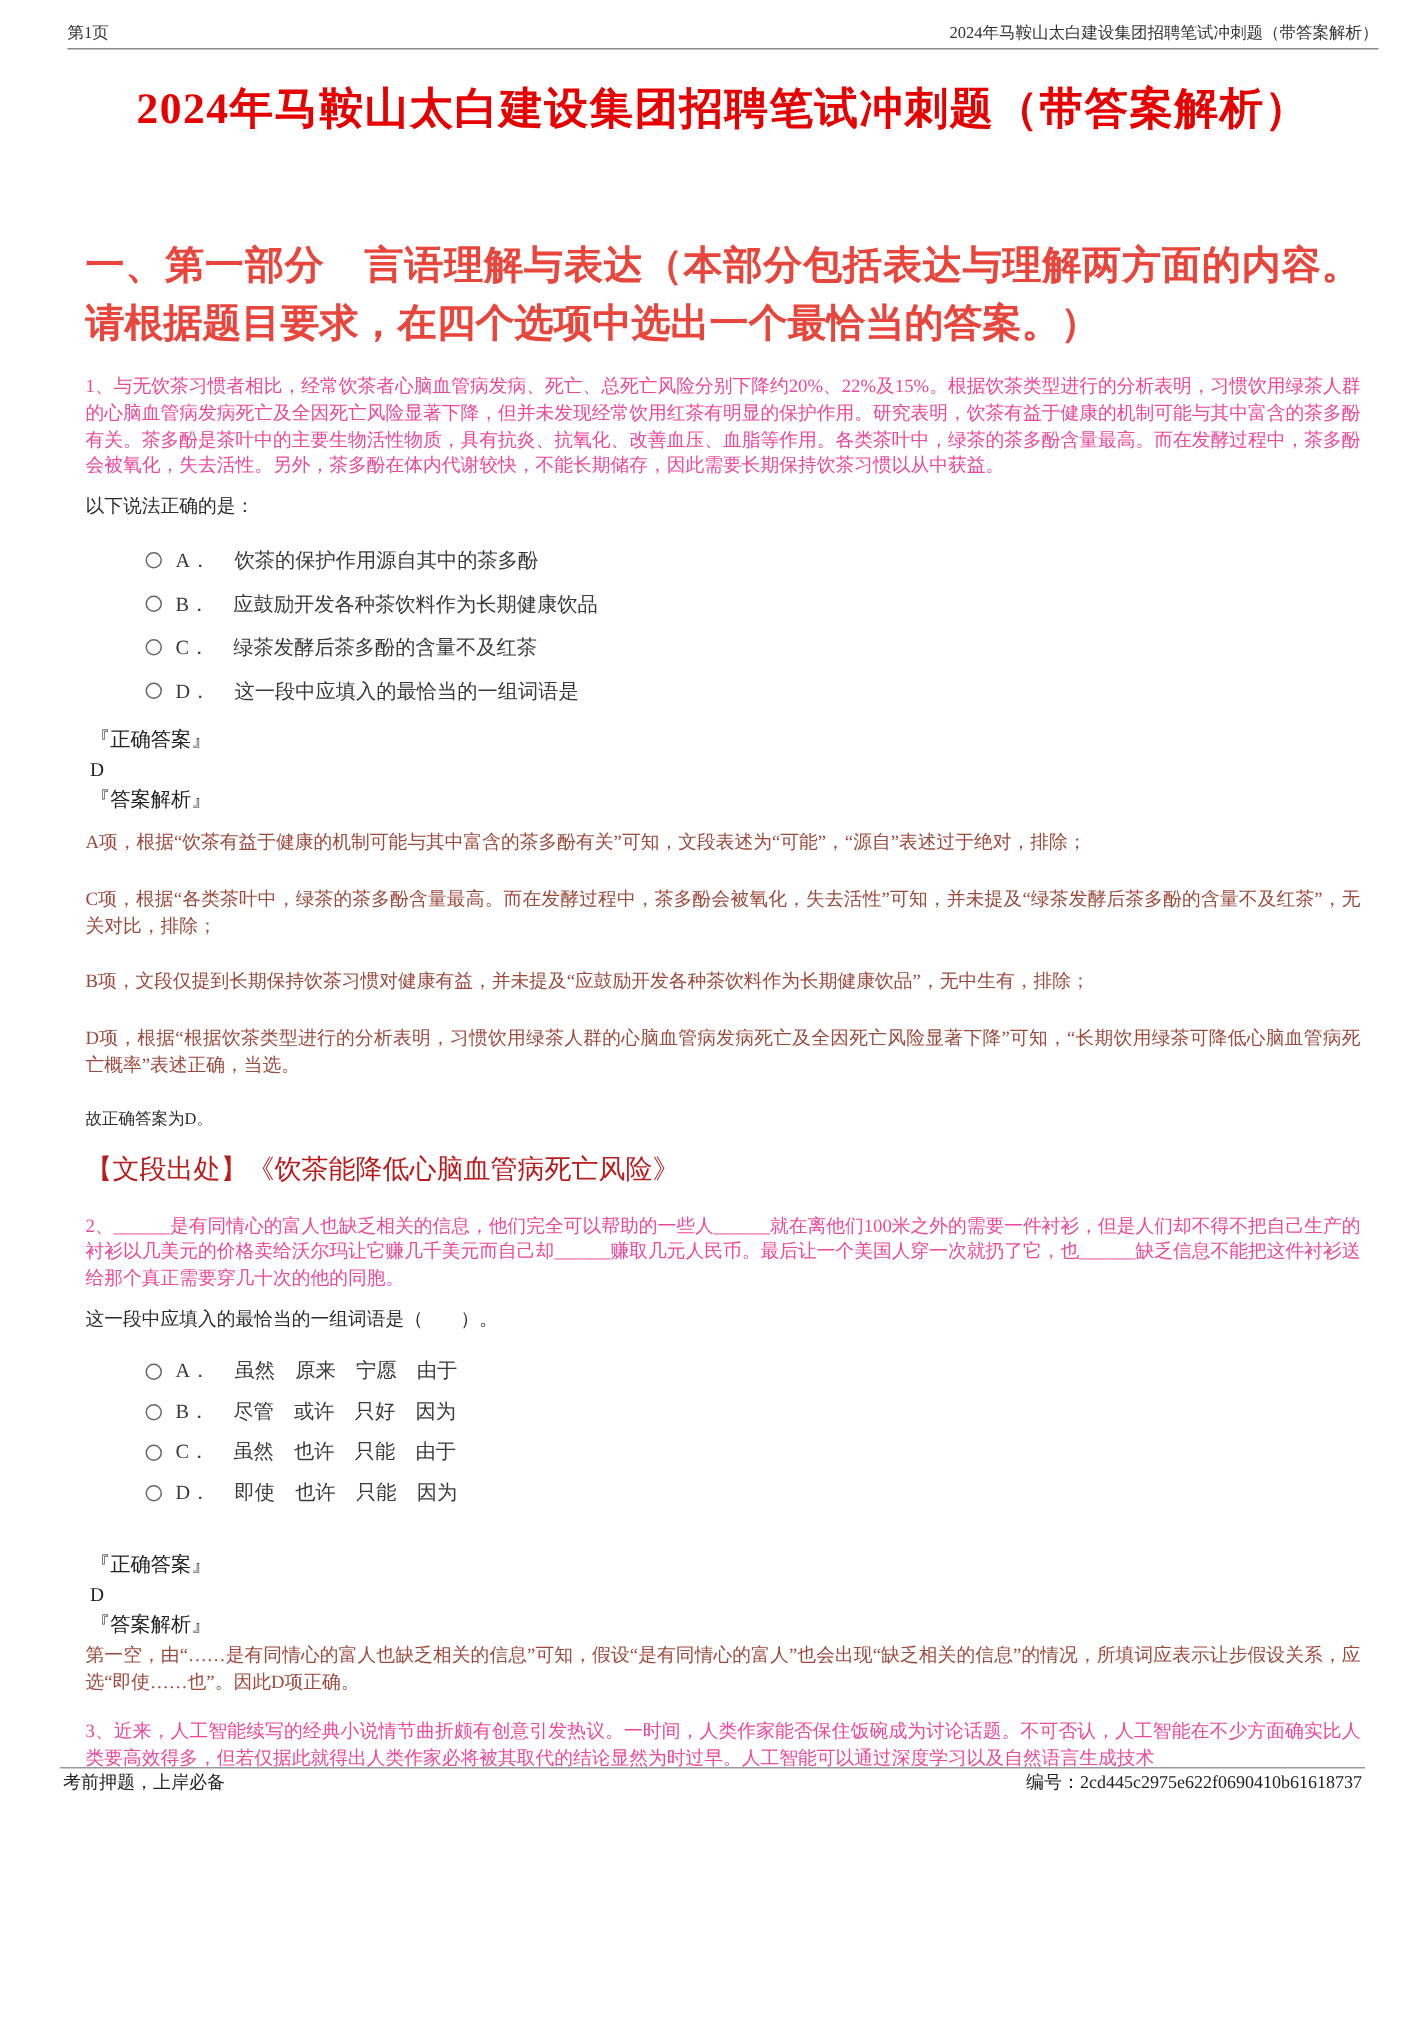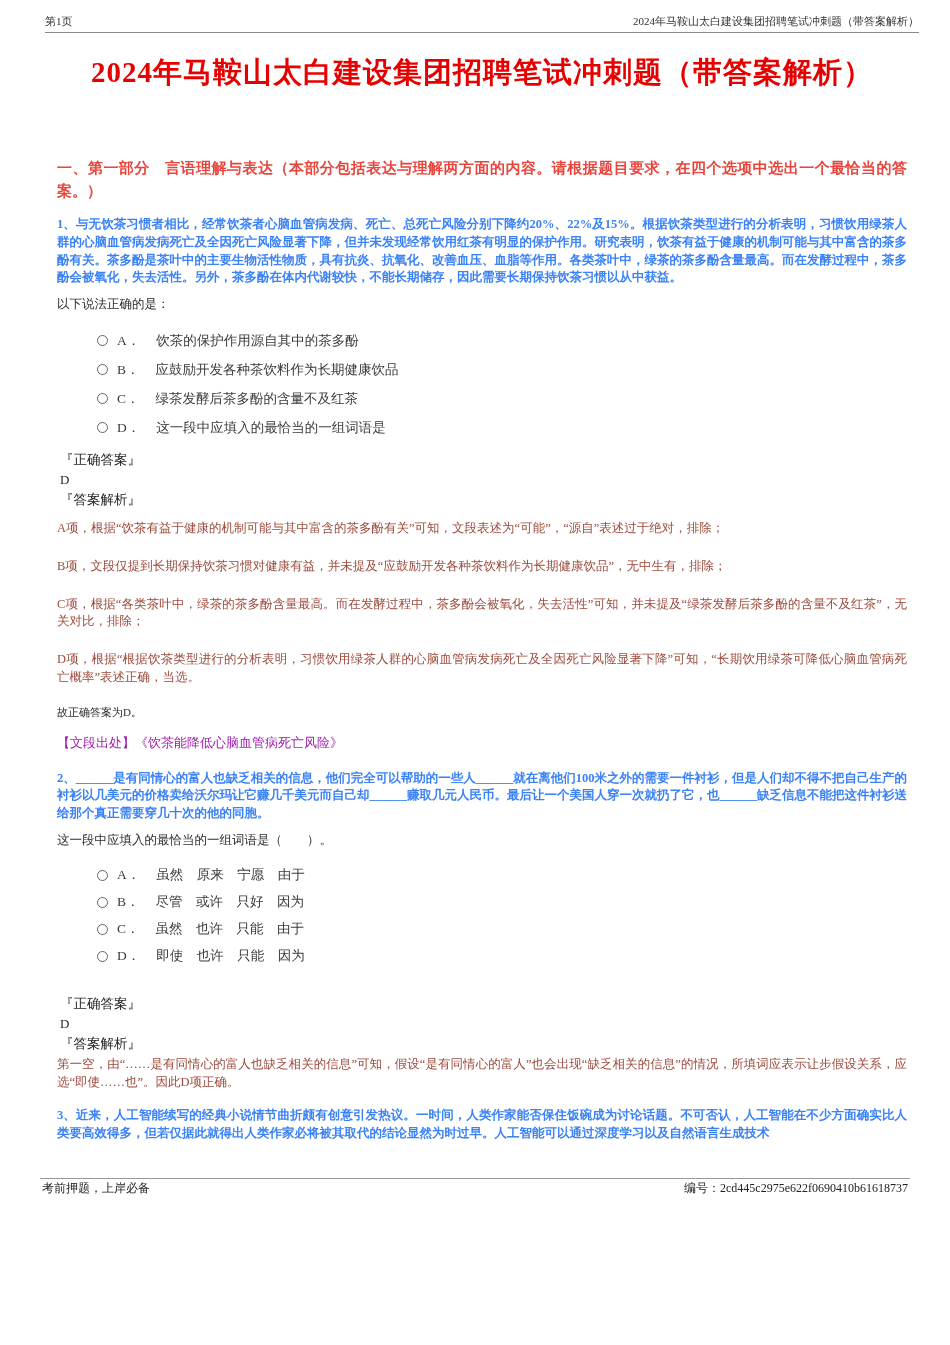--- a/index.html
+++ b/index.html
@@ -7,42 +7,42 @@
   body { font-family:"Liberation Serif","DejaVu Serif",serif; }
   .page { width:950px; height:1212px; position:relative; background:#fff; padding:14px 43px 0 57px; overflow:hidden; }
 
   .doc-header { display:flex; justify-content:space-between; font-size:11px; color:#333; margin:0 -12px; padding-bottom:3px; }
   .header-rule { border-bottom:1px solid #8a8a8a; margin:0 -12px; }
 
   .doc-title { margin-top:20px; text-align:center; color:#e60000; font-size:29px; font-weight:bold; letter-spacing:1px; }
 
   .notice { margin-top:54px; font-size:13.5px; line-height:1.62; color:#111; text-align:justify; }
 
-  .section-heading { margin-top:64px; font-size:15px; line-height:1.5; color:#e8463c; font-weight:bold; text-align:justify; }
+  .section-heading { margin-top:64px; font-size:26px; line-height:1.5; color:#e8463c; font-weight:bold; text-align:justify; }
 
-  .q-body { font-size:12.5px; line-height:1.42; color:#3b82f6; text-align:justify;font-weight:bold; }
+  .q-body { font-size:12.5px; line-height:1.42; color:#ec4899; text-align:justify; }
   .q1-body { margin-top:14px; }
   .q-prompt { margin-top:9px; font-size:12.5px; color:#2b2b2b; }
 
   .options { margin-top:13px; padding-left:40px; }
   .option { display:flex; align-items:center; height:29px; font-size:13.5px; color:#3a3a3a; }
   .option.compact { height:27px; }
   .radio { width:11px; height:11px; border:1px solid #666; border-radius:50%; margin-right:9px; flex:none; background:#fff; }
   .opt-label { margin-right:16px; white-space:pre; }
   .opt-text { white-space:pre;text-align:center; }
 
   .ans-block { margin-top:8px; padding-left:3px; }
   .ans-label { font-size:13.5px; color:#222; line-height:20px; }
   .ans-value { font-size:13px; color:#222; line-height:20px; }
 
   .analysis { font-size:12.5px; line-height:1.42; color:#9c4a3c; text-align:justify; }
   .mt10 { margin-top:10px; } .mt20 { margin-top:20px; } .mt2 { margin-top:2px; }
 
   .conclusion { margin-top:18px; font-size:11px; color:#2b2b2b; }
-  .source { margin-top:14px; font-size:13px; color:#a21caf; }
+  .source { margin-top:14px; font-size:18px; color:#b91c1c; }
 
   .q2-section { margin-top:18px; }
   .q2-ans { margin-top:24px; }
   .q3-body { margin-top:16px; }
 
   .footer-rule { position:absolute; left:40px; right:40px; bottom:33px; border-top:1px solid #999; }
   .doc-footer { position:absolute; left:42px; right:42px; bottom:15px; display:flex; justify-content:space-between; font-size:12px; color:#222; }
 </style>
 </head>
 <body>
@@ -87,22 +87,22 @@
       </div>
     </div>
 
     <div class="ans-block">
       <p class="ans-label">『正确答案』</p>
       <p class="ans-value">D</p>
       <p class="ans-label">『答案解析』</p>
     </div>
 
     <p class="analysis mt10">A项，根据“饮茶有益于健康的机制可能与其中富含的茶多酚有关”可知，文段表述为“可能”，“源自”表述过于绝对，排除；</p>
+    <p class="analysis mt20">C项，根据“各类茶叶中，绿茶的茶多酚含量最高。而在发酵过程中，茶多酚会被氧化，失去活性”可知，并未提及“绿茶发酵后茶多酚的含量不及红茶”，无关对比，排除；</p>
     <p class="analysis mt20">B项，文段仅提到长期保持饮茶习惯对健康有益，并未提及“应鼓励开发各种茶饮料作为长期健康饮品”，无中生有，排除；</p>
-    <p class="analysis mt20">C项，根据“各类茶叶中，绿茶的茶多酚含量最高。而在发酵过程中，茶多酚会被氧化，失去活性”可知，并未提及“绿茶发酵后茶多酚的含量不及红茶”，无关对比，排除；</p>
     <p class="analysis mt20">D项，根据“根据饮茶类型进行的分析表明，习惯饮用绿茶人群的心脑血管病发病死亡及全因死亡风险显著下降”可知，“长期饮用绿茶可降低心脑血管病死亡概率”表述正确，当选。</p>
 
     <p class="conclusion">故正确答案为D。</p>
     <p class="source">【文段出处】《饮茶能降低心脑血管病死亡风险》</p>
   </section>
 
   <section class="q2-section">
     <p class="q-body">2、______是有同情心的富人也缺乏相关的信息，他们完全可以帮助的一些人______就在离他们100米之外的需要一件衬衫，但是人们却不得不把自己生产的衬衫以几美元的价格卖给沃尔玛让它赚几千美元而自己却______赚取几元人民币。最后让一个美国人穿一次就扔了它，也______缺乏信息不能把这件衬衫送给那个真正需要穿几十次的他的同胞。</p>
     <p class="q-prompt">这一段中应填入的最恰当的一组词语是（　　）。</p>
 

